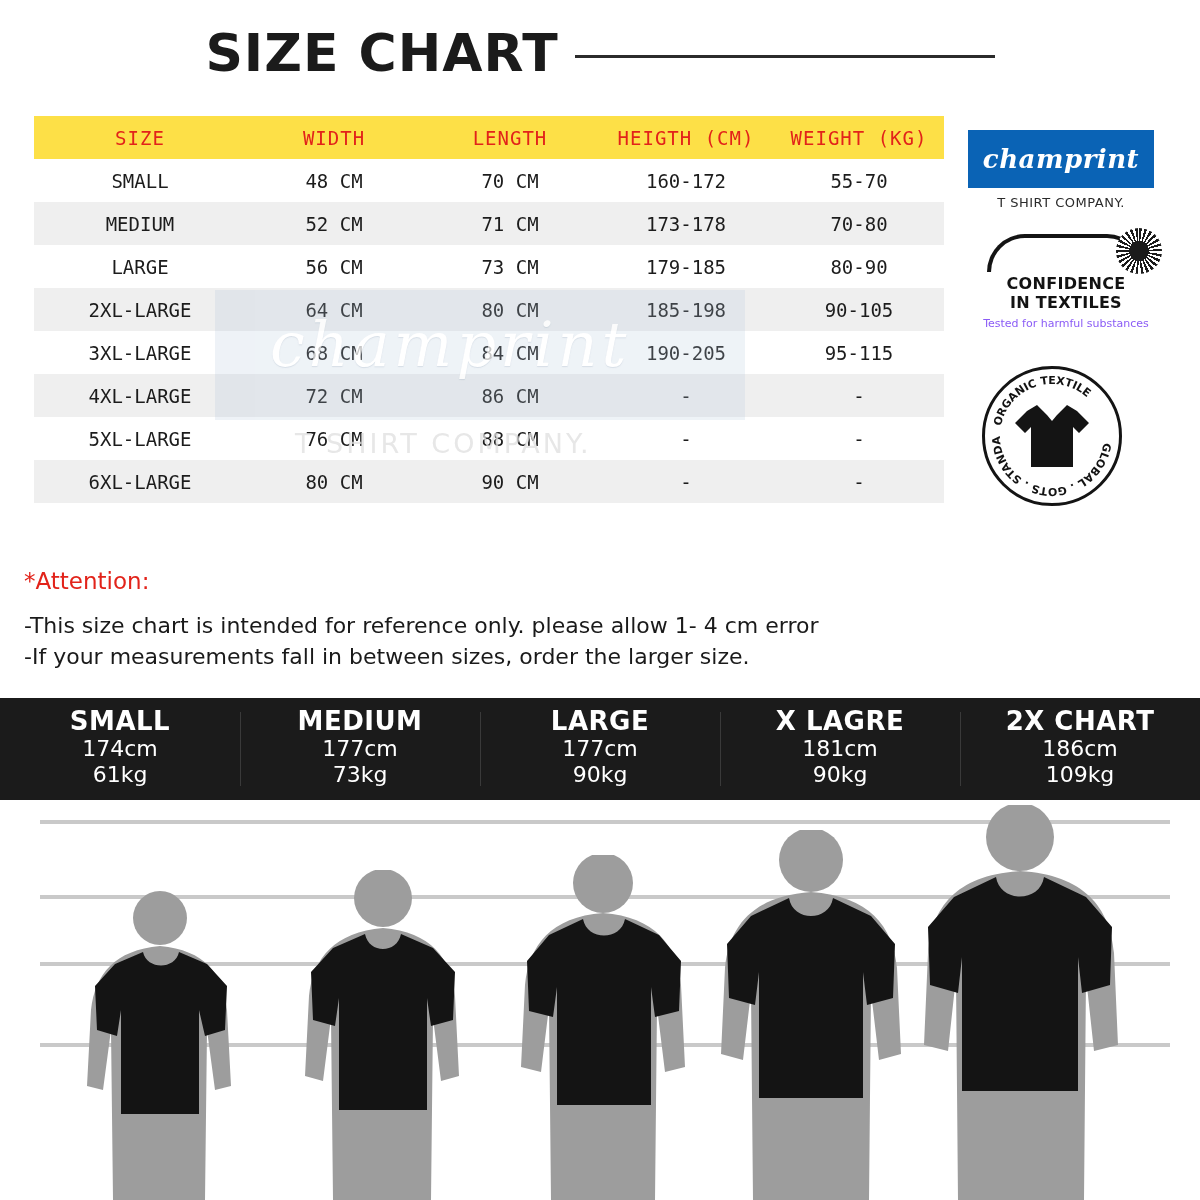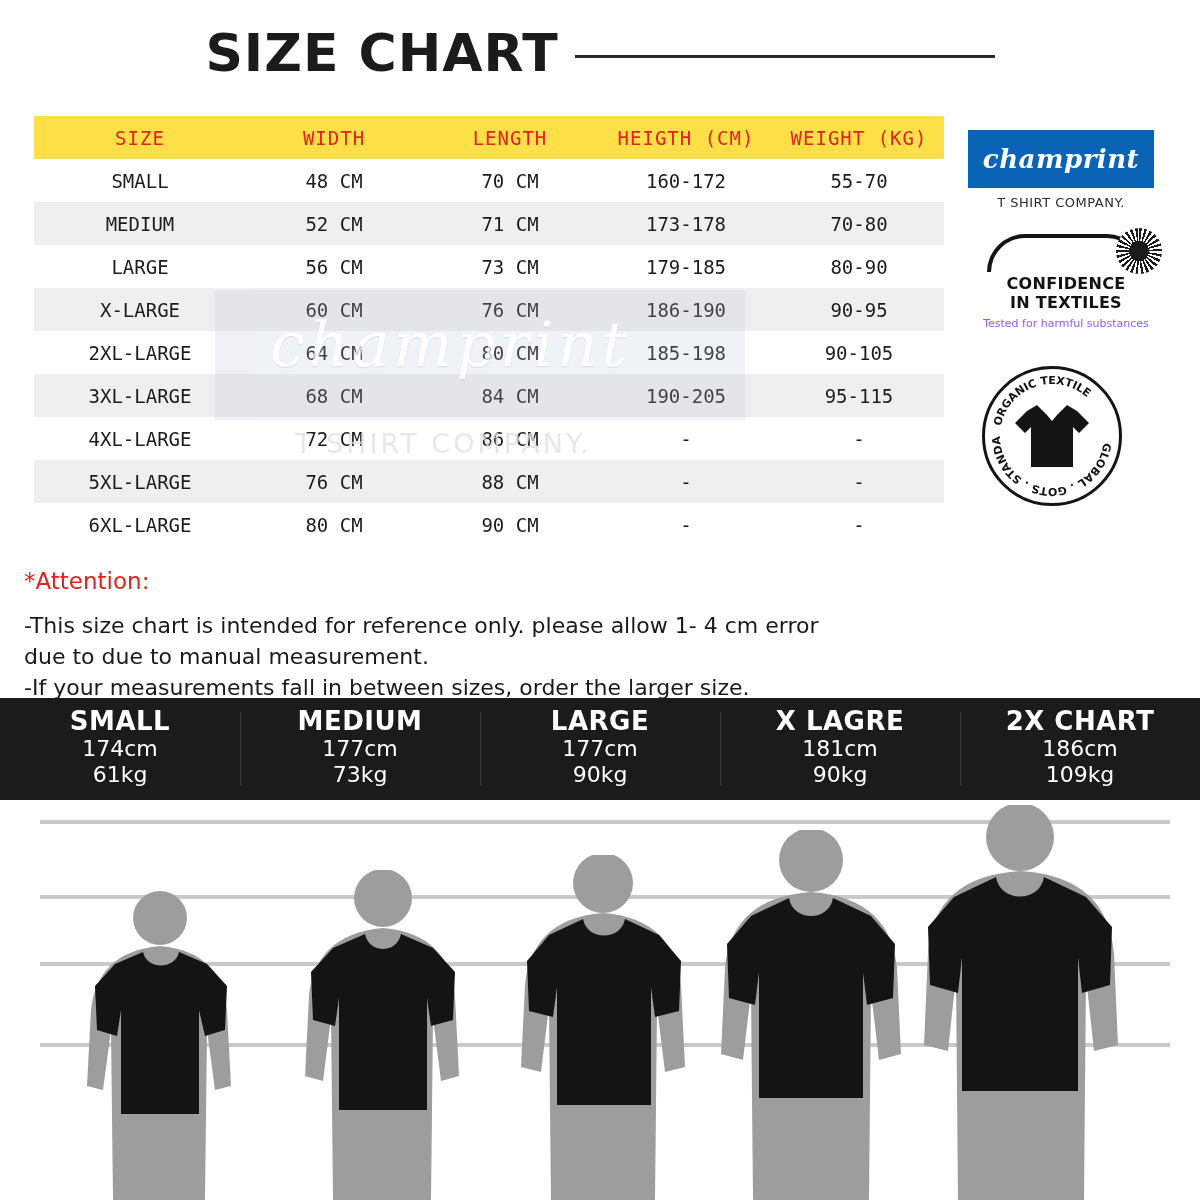--- a/index.html
+++ b/index.html
@@ -335,27 +335,20 @@
         <td>71 CM</td>
         <td>173-178</td>
         <td>70-80</td>
       </tr>
       <tr>
         <td>LARGE</td>
         <td>56 CM</td>
         <td>73 CM</td>
         <td>179-185</td>
         <td>80-90</td>
-      </tr>
-      <tr>
-        <td>X-LARGE</td>
-        <td>60 CM</td>
-        <td>76 CM</td>
-        <td>186-190</td>
-        <td>90-95</td>
       </tr>
       <tr>
         <td>2XL-LARGE</td>
         <td>64 CM</td>
         <td>80 CM</td>
         <td>185-198</td>
         <td>90-105</td>
       </tr>
       <tr>
         <td>3XL-LARGE</td>
@@ -425,21 +418,20 @@
     </svg>
     <svg class="tee" viewBox="0 0 78 66">
       <path d="M24 2 L14 8 L2 20 L12 30 L18 24 L18 64 L60 64 L60 24 L66 30 L76 20 L64 8 L54 2 L44 12 L39 18 L34 12 Z" fill="#141414"></path>
     </svg>
   </div>
 </div>
 
 <div class="attention">
   <div class="att-title">*Attention:</div>
   <div class="att-line">-This size chart is intended for reference only. please allow 1- 4 cm error</div>
-  <div class="att-line">due to due to manual measurement.</div>
   <div class="att-line">-If your measurements fall in between sizes, order the larger size.</div>
 </div>
 
 <div class="band">
   <div class="band-col">
     <div class="band-name">SMALL</div>
     <div class="band-h">174cm</div>
     <div class="band-w">61kg</div>
   </div>
   <div class="band-col">

